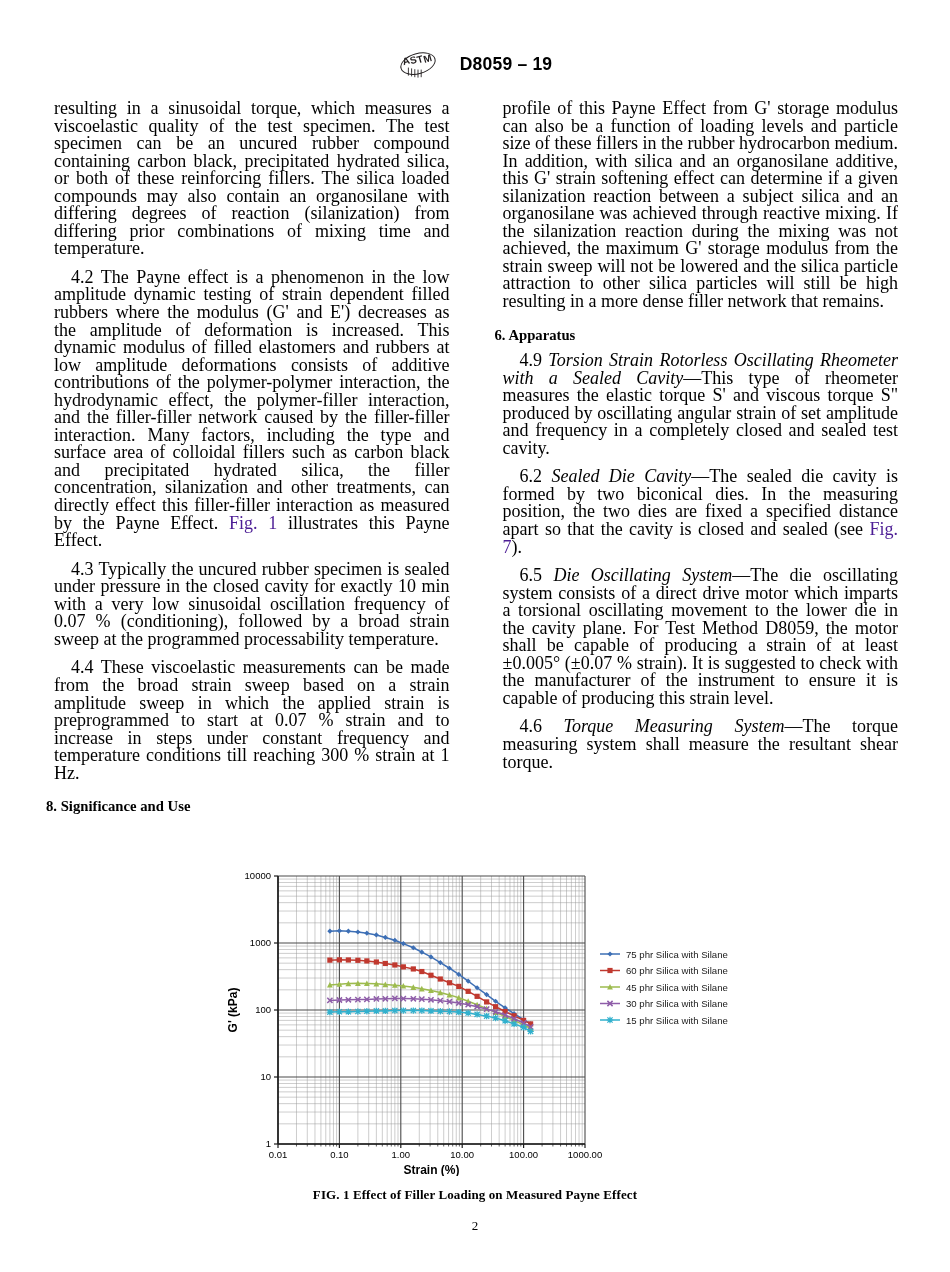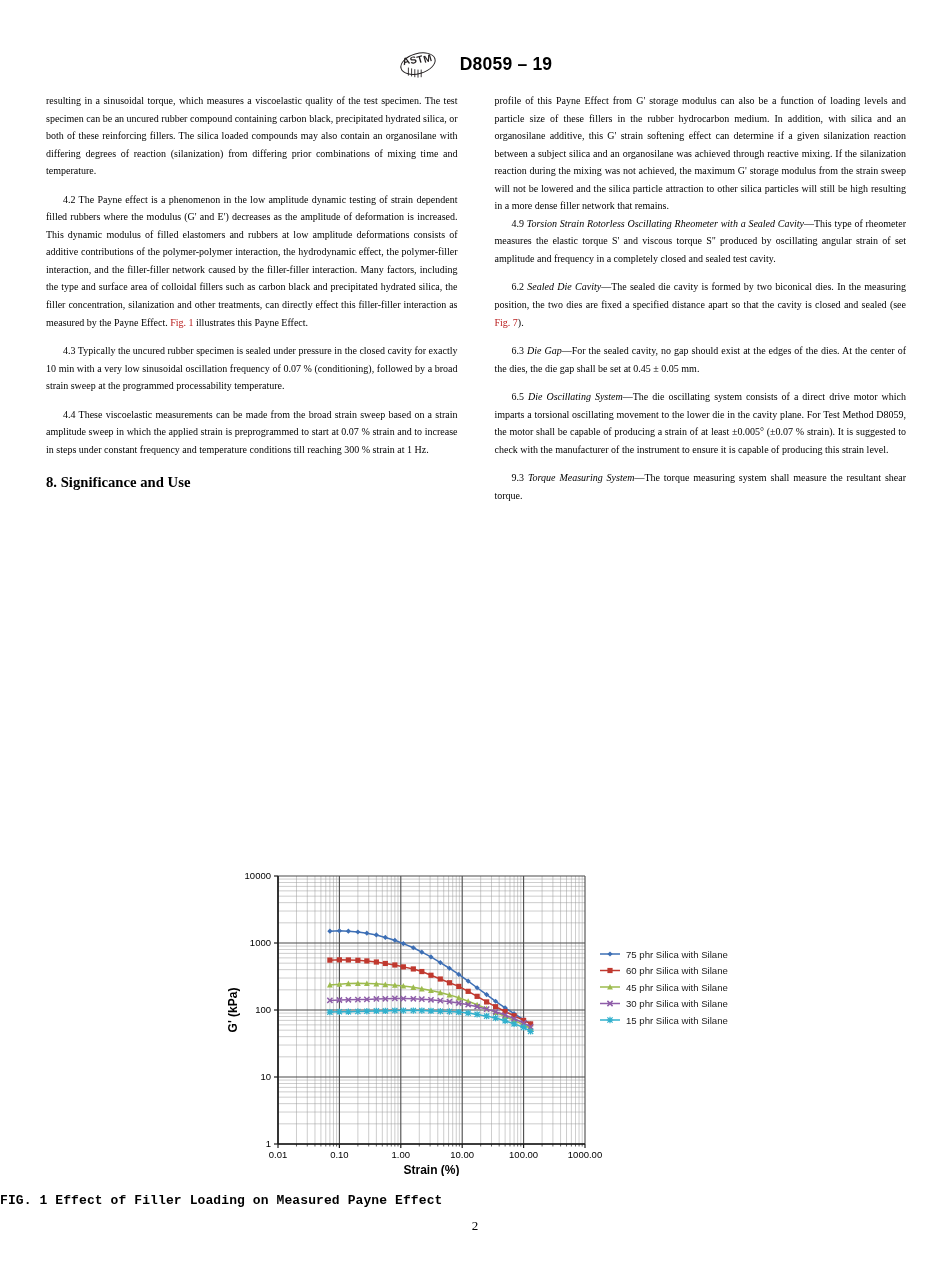--- a/index.html
+++ b/index.html
@@ -50,59 +50,60 @@
     left: 46px;
     width: 860px;
     display: flex;
     gap: 37px;
   }
   .column {
     width: 412px;
   }
 
   p.body-par {
-    margin: 0;
-    font-size: 10px;
+    margin: 8px;
+    font-size: 18px;
     line-height: 17.55px;
     text-align: justify;
     text-justify: inter-word;
     hyphens: manual;
   }
   p.indent {
     text-indent: 17px;
   }
   p.gap-before {
     margin-top: 11px;
   }
   h3.sect-head {
     margin: 16px 0 5px 0;
     font-size: 14.7px;
     line-height: 17.5px;
     font-weight: bold;
     font-family: "Liberation Serif", "DejaVu Serif", serif;
   }
   .it { font-style: italic; }
   .xref {
-    color: #b91c1c;
+    color: #4c1d95;
   }
 
   
   .figure-block {
     position: absolute;
     left: 0;
     top: 866px;
     width: 950px;
   }
   .chart-wrap {
     width: 950px;
     display: block;
   }
   .fig-caption {
-    margin-top: 17px;
-    font-family: Liberation Mono, monospace;
+    margin-top: 11px;
+    text-align: center;
+    font-family: Liberation Serif, serif;
     font-size: 13px;
     font-weight: bold;
     letter-spacing: 0.1px;
   }
 
   
   .page-number {
     position: absolute;
     top: 1218px;
     left: 0;
@@ -169,31 +170,31 @@
 
     <h3 class="sect-head">8.  Significance and Use</h3>
 
 
   </div>
 
   <div class="column">
 
     <p class="body-par">profile of this Payne Effect from G' storage modulus can also be a function of loading levels and particle size of these fillers in the rubber hydrocarbon medium. In addition, with silica and an organosilane additive, this G' strain softening effect can determine if a given silanization reaction between a subject silica and an organosilane was achieved through reactive mixing. If the silanization reaction during the mixing was not achieved, the maximum G' storage modulus from the strain sweep will not be lowered and the silica particle attraction to other silica particles will still be high resulting in a more dense filler network that remains.</p>
 
+    <h3 class="sect-head">6.  Apparatus</h3>
 
     <p class="body-par indent"><span>4.9  </span><span class="it">Torsion Strain Rotorless Oscillating Rheometer with a Sealed Cavity</span><span>—</span><span>This type of rheometer measures the elastic torque S' and viscous torque S" produced by oscillating angular strain of set amplitude and frequency in a completely closed and sealed test cavity.</span></p>
 
     <p class="body-par indent gap-before"><span>6.2  </span><span class="it">Sealed Die Cavity</span><span>—</span><span>The sealed die cavity is formed by two biconical dies. In the measuring position, the two dies are fixed a specified distance apart so that the cavity is closed and sealed (see </span><span class="xref">Fig. 7</span><span>).</span></p>
 
-    <p class="body-par indent gap-before"><span>6.3  </span><span class="it">Die Gap</span><span>—</span><span>For the sealed cavity, no gap should exist at the edges of the dies. At the center of the dies, the die gap shall be set at 0.45 ± 0.05 mm.</span></p>
 
 
     <p class="body-par indent gap-before"><span>6.5  </span><span class="it">Die Oscillating System</span><span>—</span><span>The die oscillating system consists of a direct drive motor which imparts a torsional oscillating movement to the lower die in the cavity plane. For Test Method D8059, the motor shall be capable of producing a strain of at least ±0.005° (±0.07 % strain). It is suggested to check with the manufacturer of the instrument to ensure it is capable of producing this strain level.</span></p>
 
-    <p class="body-par indent gap-before"><span>9.3  </span><span class="it">Torque Measuring System</span><span>—</span><span>The torque measuring system shall measure the resultant shear torque.</span></p>
+    <p class="body-par indent gap-before"><span>4.6  </span><span class="it">Torque Measuring System</span><span>—</span><span>The torque measuring system shall measure the resultant shear torque.</span></p>
   </div>
 </div>
 
 <div class="figure-block">
   <svg class="chart-wrap" id="payne-chart" viewBox="0 0 950 310">
       <g>
         <line x1="296.48324173376847" y1="10" x2="296.48324173376847" y2="278" stroke="#9a9a9a" stroke-width="0.5"></line>
         <line x1="307.2952450397873" y1="10" x2="307.2952450397873" y2="278" stroke="#9a9a9a" stroke-width="0.5"></line>
         <line x1="314.9664834675369" y1="10" x2="314.9664834675369" y2="278" stroke="#9a9a9a" stroke-width="0.5"></line>
         <line x1="320.91675826623157" y1="10" x2="320.91675826623157" y2="278" stroke="#9a9a9a" stroke-width="0.5"></line>

